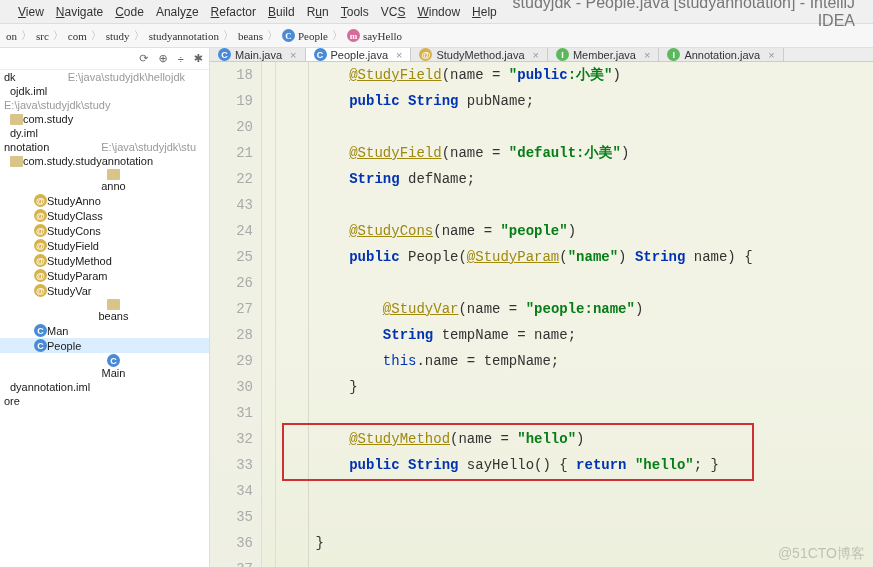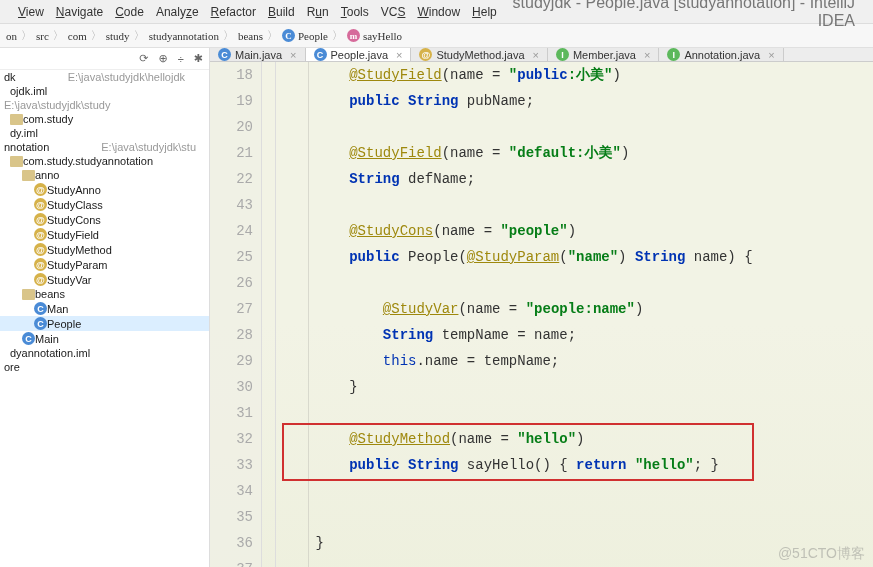--- a/index.html
+++ b/index.html
@@ -18,21 +18,21 @@
   .ic-a { background: #d6b24a; }
   .ic-fd { width: 13px; height: 11px; background: #d9c58a; display: inline-block; border-radius: 1px; }
   .main { display: flex; height: calc(100% - 48px); }
   .sidebar { width: 210px; background: #fff; border-right: 1px solid #ddd; overflow: hidden; font-size: 11px; position: relative; }
   .sb-tools { display: flex; justify-content: flex-end; align-items: center; padding: 4px 6px; gap: 10px; border-bottom: 1px solid #eee; color: #666; }
   .sb-tools span { cursor: pointer; }
   .node { display: flex; align-items: center; padding: 1px 4px; white-space: nowrap; overflow: hidden; text-overflow: ellipsis; cursor: pointer; }
   .node.sel { background: #dbeeff; }
   .node .lbl { color: #1a1a1a; }
   .node .path { color: #999; margin-left: 4px; padding-left: 48px; }
-  .indent1 { padding-left: 10px; } .indent2 { padding-left: 22px; } .indent3 { padding-left: 34px; }
+  .indent1 { padding-left: 10px; } .indent2 { padding-left: 22px; flex-direction: column; } .indent3 { padding-left: 34px; }
   .editor { flex: 1; display: flex; flex-direction: column; background: #f8f7f0; position: relative; }
   .tabs { display: flex; align-items: center; background: #ededed; height: 24px; border-bottom: 1px solid #ccc; }
   .tab { display: flex; align-items: center; padding: 0 8px; height: 100%; border-right: 1px solid #ccc; gap: 4px; font-size: 11px; cursor: pointer; background: #eaeaea; }
   .tab.active { background: #fff; }
   .tab .x { color: #999; margin-left: 4px; cursor: pointer; }
   .code-area { flex: 1; display: flex; font-family: Consolas, "Courier New", monospace; font-size: 14px; line-height: 26px; background-image: linear-gradient(#f2f3e5 50%, #eef0de 100%); }
   .gutter { width: 52px; background: rgba(240,240,230,0.7); text-align: right; color: #aaa; padding-right: 8px; border-right: 1px solid #ddd; user-select: none; }
   .gutter .ln { height: 26px; }
   .mfold { width: 14px; border-right: 1px solid #ddd; position: relative; }
   .code { flex: 1; position: relative; padding-left: 6px; }

